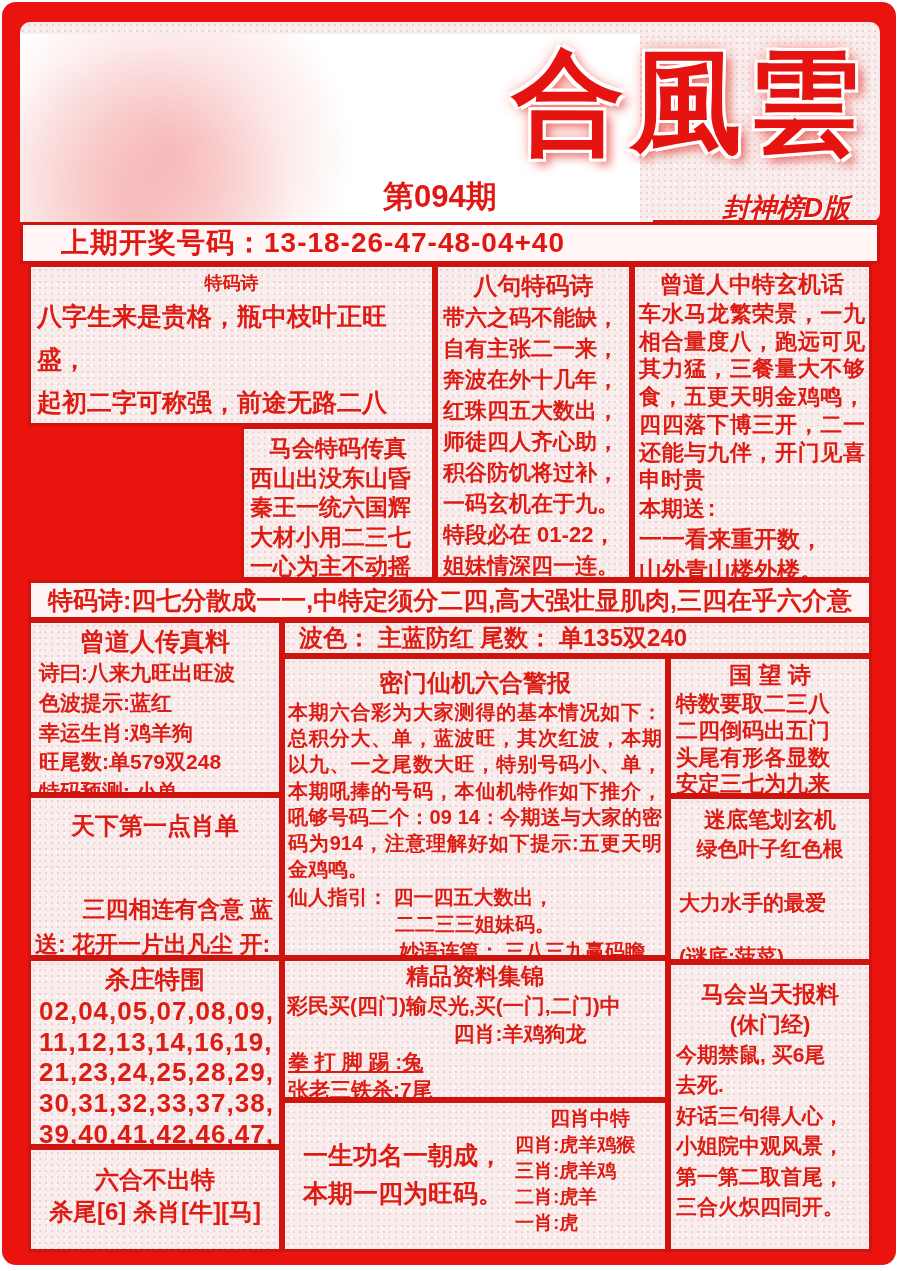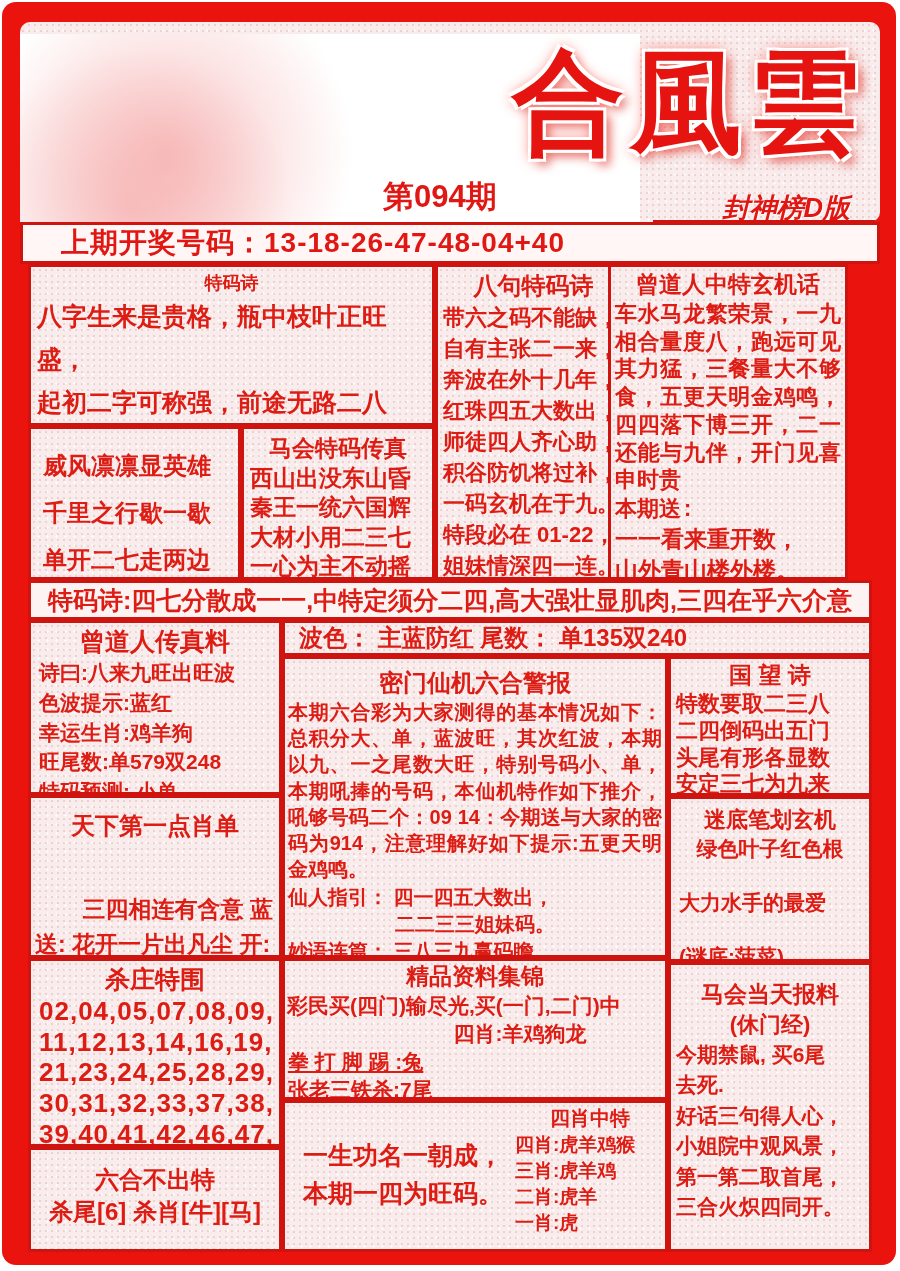--- a/index.html
+++ b/index.html
@@ -60,25 +60,20 @@
 
     <div class="header-bar">上期开奖号码：13-18-26-47-48-04+40</div>
 
     <div class="box pinkbg" style="left:8px;top:242px;width:407px;height:162px;">
       <div class="ttl" style="font-size:18px;margin-top:4px;">特码诗</div>
       <div class="pre" style="font-size:25px;line-height:1.72;padding:0 6px;">八字生来是贵格，瓶中枝叶正旺盛，
 起初二字可称强，前途无路二八开，
 早出晚归三合七，三五上场十支援。</div>
     </div>
 
-    <div class="box pinkbg" style="left:8px;top:404px;width:213px;height:154px;">
-      <div class="pre" style="font-size:24px;line-height:1.95;padding:14px 0 0 12px;">威风凛凛显英雄
-千里之行歇一歇
-单开二七走两边</div>
-    </div>
 
     <div class="box pinkbg" style="left:221px;top:404px;width:194px;height:154px;">
       <div class="ttl" style="font-size:23px;margin-top:4px;">马会特码传真</div>
       <div class="pre" style="font-size:23px;line-height:1.28;padding-left:6px;">西山出没东山昏
 秦王一统六国辉
 大材小用二三七
 一心为主不动摇</div>
     </div>
 
     <div class="box pinkbg" style="left:415px;top:242px;width:197px;height:316px;">
@@ -87,21 +82,21 @@
 自有主张二一来，
 奔波在外十几年，
 红珠四五大数出，
 师徒四人齐心助，
 积谷防饥将过补，
 一码玄机在于九。
 特段必在 01-22，
 姐妹情深四一连。</div>
     </div>
 
-    <div class="box pinkbg" style="left:588px;top:242px;width:240px;height:316px;">
+    <div class="box pinkbg" style="left:612px;top:242px;width:240px;height:316px;">
       <div class="ttl" style="font-size:23px;margin-top:2px;">曾道人中特玄机话</div>
       <div style="font-size:22px;line-height:1.26;padding:0 4px;text-align:justify;">车水马龙繁荣景，一九相合量度八，跑远可见其力猛，三餐量大不够食，五更天明金鸡鸣，四四落下博三开，二一还能与九伴，开门见喜申时贵</div>
       <div style="font-size:22px;padding-left:4px;font-family:Liberation Mono, monospace;">本期送:</div>
       <div class="pre" style="font-size:23px;line-height:1.35;padding-left:4px;">一一看来重开数，
 山外青山楼外楼。</div>
     </div>
 
     <div class="box band" style="left:8px;top:558px;width:844px;height:40px;">特码诗:四七分散成一一,中特定须分二四,高大强壮显肌肉,三四在乎六介意</div>
 
     <div class="box pinkbg" style="left:8px;top:598px;width:254px;height:175px;">
@@ -134,21 +129,21 @@
       <div class="center" style="font-size:24px;">杀尾[6] 杀肖[牛][马]</div>
     </div>
 
     <div class="box pinkbg" style="left:262px;top:598px;width:590px;height:36px;font-size:24px;line-height:30px;padding-left:14px;">波色： 主蓝防红 尾数：  单135双240</div>
 
     <div class="box pinkbg" style="left:262px;top:634px;width:386px;height:302px;">
       <div class="ttl" style="font-size:24px;margin-top:8px;">密门仙机六合警报</div>
       <div style="font-size:20px;line-height:1.31;padding:0 3px;text-align:justify;">本期六合彩为大家测得的基本情况如下：总积分大、单，蓝波旺，其次红波，本期以九、一之尾数大旺，特别号码小、单，本期吼捧的号码，本仙机特作如下推介，吼够号码二个：09 14：今期送与大家的密码为914，注意理解好如下提示:五更天明金鸡鸣。</div>
       <div style="font-size:20px;padding-left:3px;margin-top:2px;">仙人指引： 四一四五大数出，</div>
       <div class="center" style="font-size:20px;">二二三三姐妹码。</div>
-      <div style="font-size:20px;padding-left:3px;">妙语连篇： 三八三九赢码瞻，</div>
+      <div style="font-size:20px;padding-left:3px;text-align:right;">妙语连篇： 三八三九赢码瞻，</div>
 
     </div>
 
     <div class="box pinkbg" style="left:262px;top:936px;width:386px;height:142px;">
       <div class="ttl" style="font-size:23px;">精品资料集锦</div>
       <div style="font-size:21px;padding-left:2px;white-space:nowrap;">彩民买(四门)输尽光,买(一门,二门)中</div>
       <div class="center" style="font-size:21px;padding-left:90px;">四肖:羊鸡狗龙</div>
       <div style="font-size:21px;padding-left:3px;text-decoration:underline;">拳 打 脚 踢 :兔</div>
       <div style="font-size:21px;padding-left:3px;">张老三铁杀:7尾</div>
 

